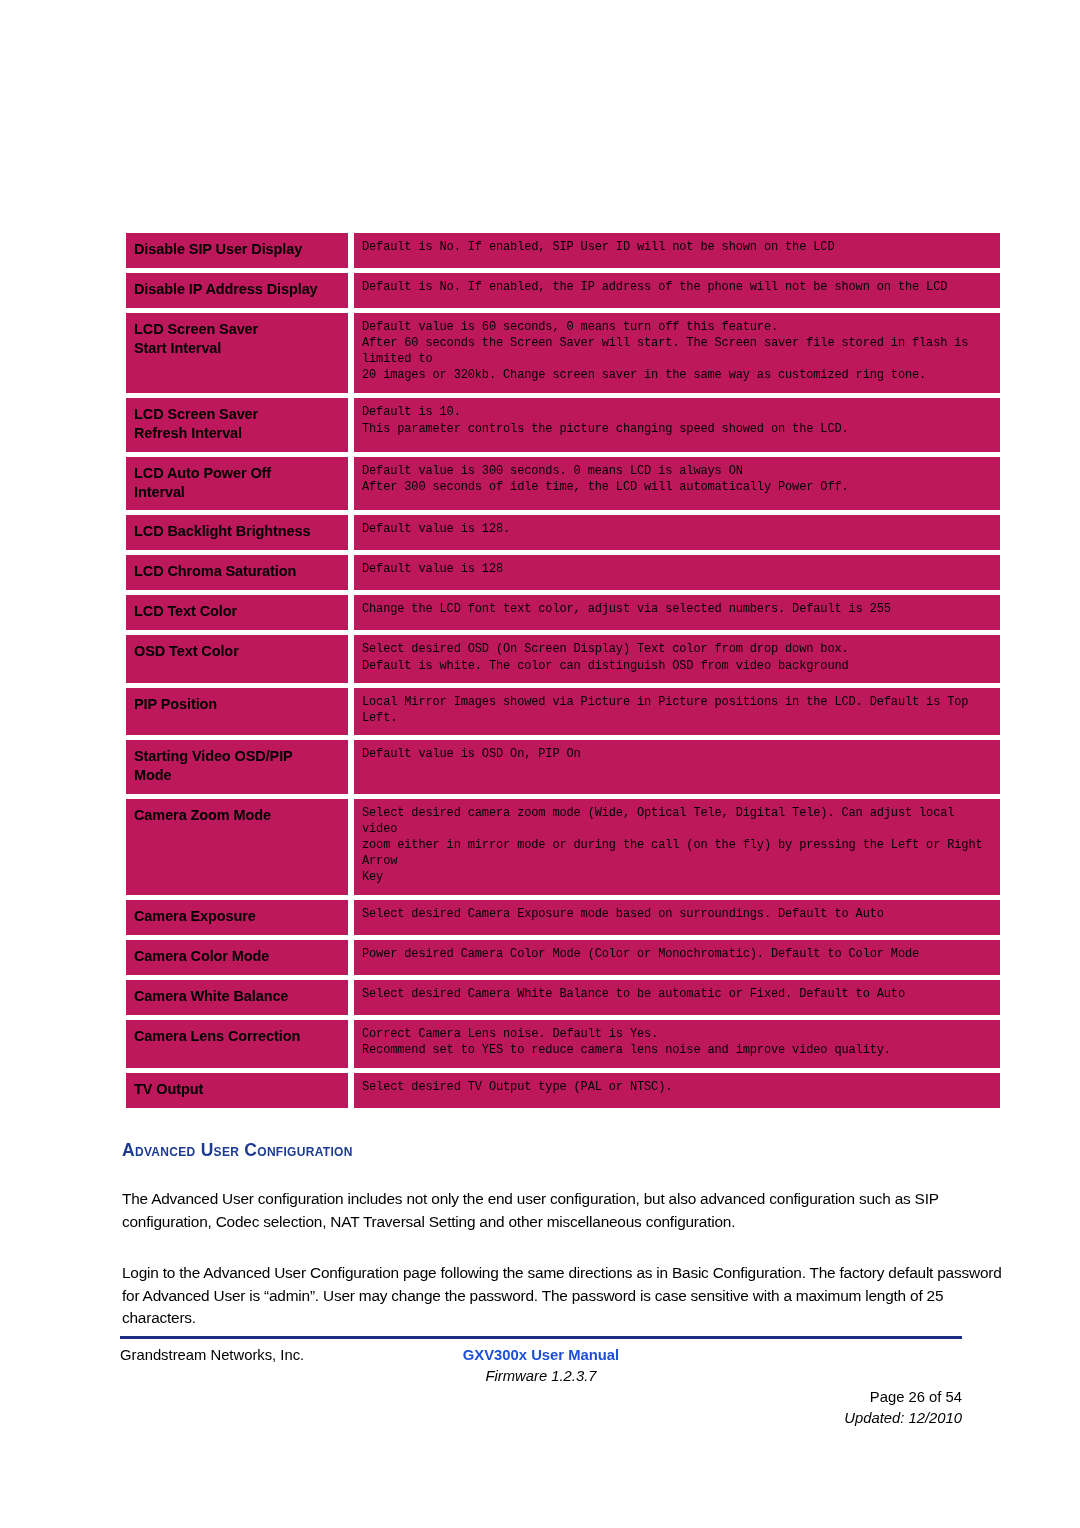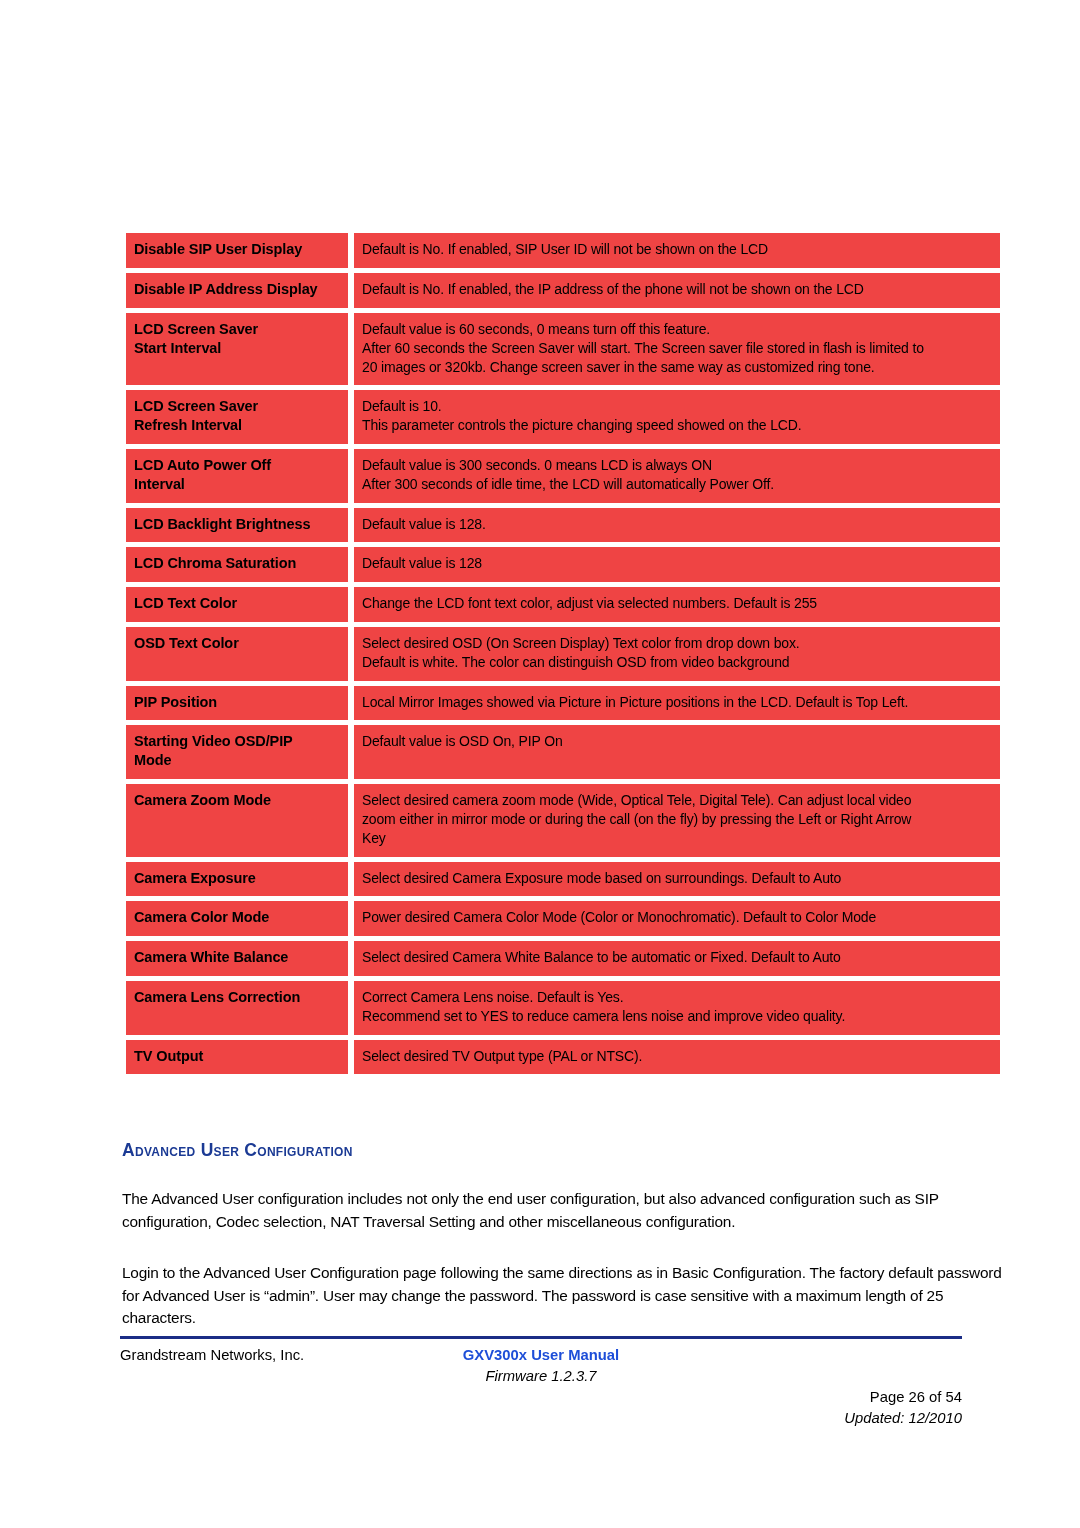--- a/index.html
+++ b/index.html
@@ -26,34 +26,35 @@
   .settings-table {
     position: absolute;
     left: 120px;
     top: 228px;
     width: 886px;
     border-collapse: separate;
     border-spacing: 6px 5px;
     table-layout: fixed;
   }
   .settings-table td {
-    background: #ef4444;
+    background: #be185d;
     vertical-align: top;
     padding: 7px 8px 9px 8px;
     line-height: 1.30;
   }
   .settings-table td.name {
     width: 206px;
     font-weight: bold;
     font-size: 14.5px;
     letter-spacing: -0.1px;
   }
   .settings-table td.desc {
-    font-size: 14px;
+    font-size: 12px;
     letter-spacing: -0.15px;
+    font-family: Liberation Mono, monospace;
   }
   .settings-table td.desc div + div {
     margin-top: 1px;
   }
 
   
   .section-heading {
     position: absolute;
     left: 122px;
     top: 1140px;

